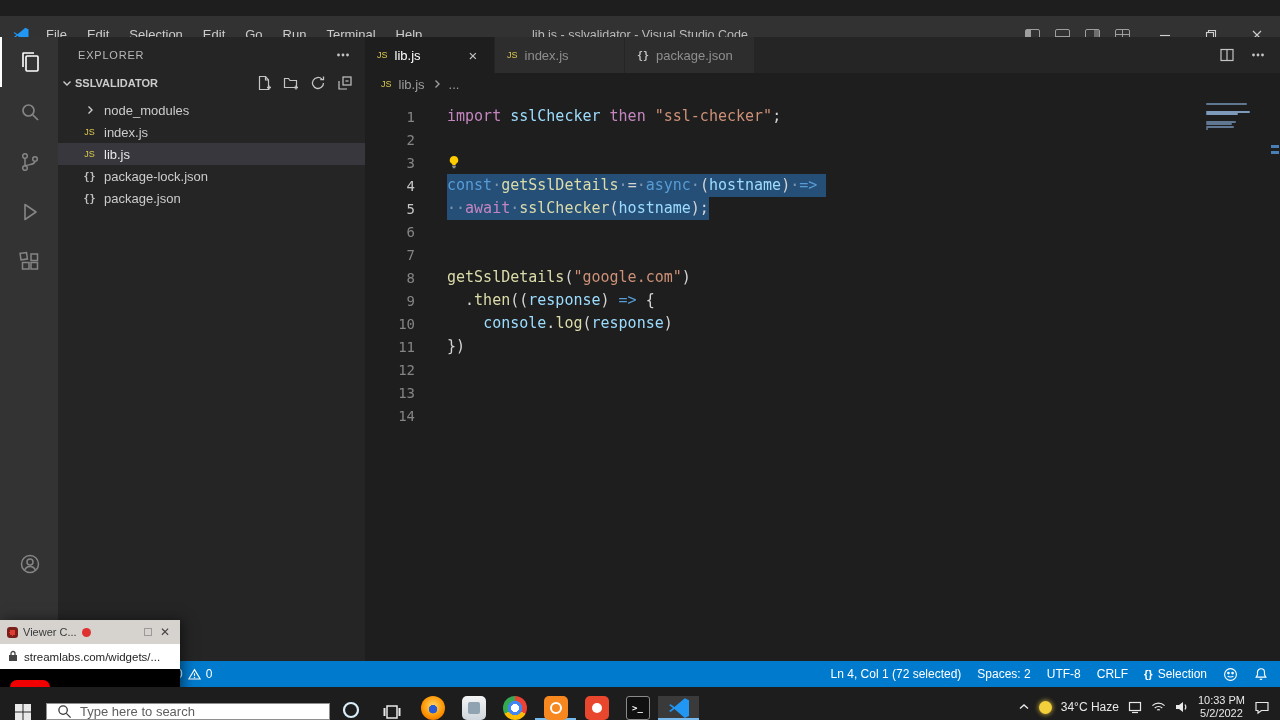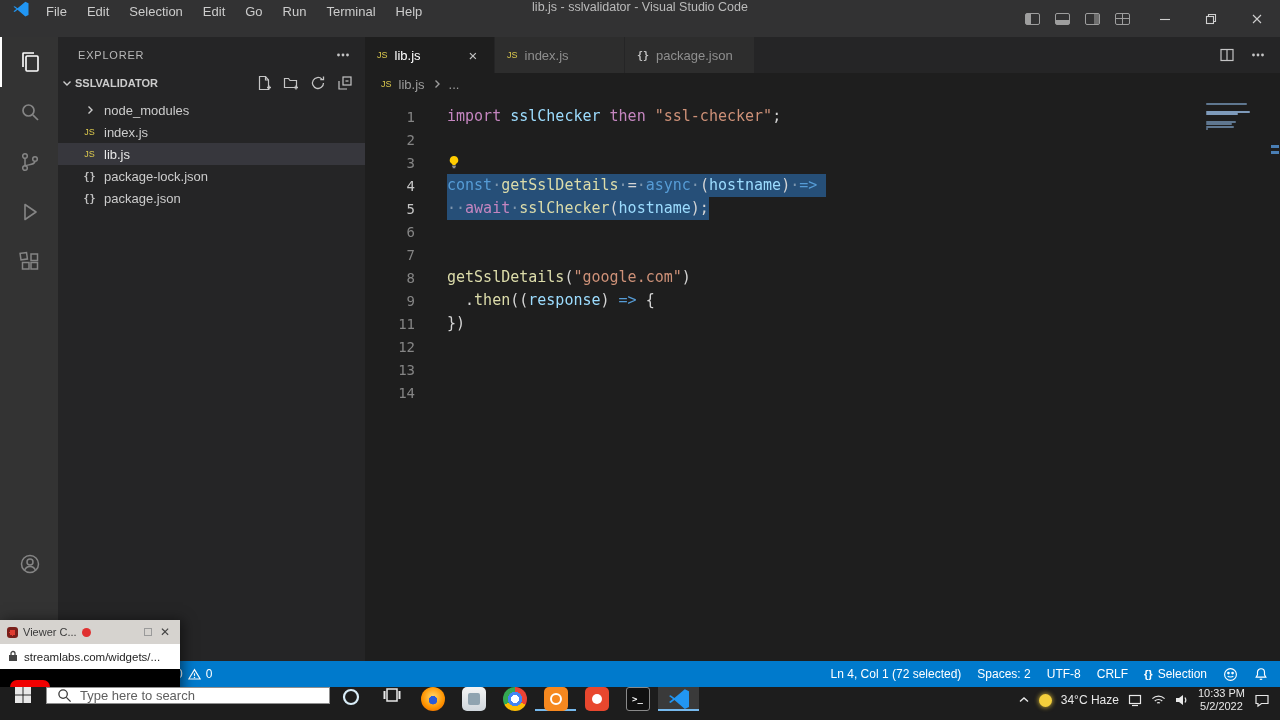--- a/index.html
+++ b/index.html
@@ -1,21 +1,21 @@
 <!DOCTYPE html>
 <html><head>
 <meta charset="utf-8">
 <style>
   *{box-sizing:border-box;margin:0;padding:0}
   html,body{width:1280px;height:720px;background:#000;overflow:hidden}
   body{font-family:"Liberation Sans",sans-serif;-webkit-font-smoothing:antialiased}
   #app{position:relative;width:1280px;height:720px;background:#1e1e1e;overflow:hidden}
 
   
-  .titlebar{position:absolute;left:0;top:0;right:0;height:37px;background:#323233;display:flex;align-items:flex-start;color:#cccccc}
+  .titlebar{position:absolute;left:0;top:16px;right:0;height:37px;background:#323233;display:flex;align-items:center;color:#cccccc}
   .tb-logo{margin-left:12px;display:flex}
   .menubar{display:flex;margin-left:6px}
   .menu-item{padding:4px 10px;font-size:13px;border-radius:4px;cursor:default}
   .wintitle{position:absolute;left:50%;transform:translateX(-50%);font-size:12.5px;color:#bbbbbb;white-space:nowrap}
   .layoutctrls{position:absolute;right:150px;top:0;height:37px;display:flex;align-items:center;gap:15px}
   .lo{width:15px;height:12px;border:1px solid #9e9e9e;border-radius:2px;position:relative;display:inline-block}
   .lo.left::before{content:"";position:absolute;left:0;top:0;bottom:0;width:5px;background:#9e9e9e}
   .lo.bottom::before{content:"";position:absolute;left:0;right:0;bottom:0;height:4px;background:#9e9e9e}
   .lo.right::before{content:"";position:absolute;right:0;top:0;bottom:0;width:5px;background:#6e6e6e}
   .lo.grid::before{content:"";position:absolute;inset:0;
@@ -88,21 +88,21 @@
   .vw-sq{margin-left:auto;width:8px;height:8px;border:1px solid #9a9a9a;flex:none;cursor:pointer}
   .vw-x{color:#444;font-size:12px;width:16px;text-align:center;cursor:pointer}
   .vw-addr{height:25px;background:#ffffff;display:flex;align-items:center;gap:6px;padding:0 8px;font-size:11.5px;color:#1f1f1f}
   .vw-url{white-space:nowrap;overflow:hidden}
   .vw-body{height:50px;background:#000000;display:flex;align-items:center;gap:11px;padding-left:10px}
   .yt{width:40px;height:28px;background:#f00000;border-radius:7px;position:relative}
   .yt::after{content:"";position:absolute;left:16px;top:8px;border-left:11px solid #fff;border-top:6px solid transparent;border-bottom:6px solid transparent}
   .yt-count{color:#ffffff;font-size:19px;font-weight:700}
 
   
-  .taskbar{position:absolute;left:0;right:0;top:687px;height:33px;background:#1d1d1d;display:flex;align-items:flex-start;z-index:60}
+  .taskbar{position:absolute;left:0;right:0;top:687px;height:33px;background:#1d1d1d;display:flex;align-items:flex-end;z-index:60}
   .start{width:46px;display:flex;align-items:center;justify-content:center;cursor:pointer}
   .tsearch{width:284px;background:#fff;border:1px solid #8f8f8f;display:flex;align-items:center}
   .ts-ic{margin-left:10px;display:flex}
   .tsearch input{border:0;outline:0;background:transparent;font-size:13px;color:#333;margin-left:8px;width:220px;font-family:"Liberation Sans",sans-serif}
   .tsearch input::placeholder{color:#5f5f5f}
   .tb-cell{width:41px;display:flex;align-items:center;justify-content:center;cursor:pointer}
   .tb-apps{display:flex}
   .tb-cell.running{box-shadow:inset 0 -2px 0 #76b9ed}
   .tb-cell.active{background:#3a3a3a;box-shadow:inset 0 -2px 0 #76b9ed}
   .tb-ic{width:24px;height:24px;display:block;position:relative}
@@ -381,20 +381,24 @@
         </div>
         <div class="cline">
           <div class="num">8</div>
           <div class="ctext"><span class="tk-fn">getSslDetails</span><span class="tk-pl">(</span><span class="tk-st">"google.com"</span><span class="tk-pl">)</span></div>
         </div>
         <div class="cline">
           <div class="num">9</div>
           <div class="ctext"><span class="tk-pl">  .</span><span class="tk-fn">then</span><span class="tk-pl">((</span><span class="tk-vr">response</span><span class="tk-pl">) </span><span class="tk-kw2">=&gt;</span><span class="tk-pl"> {</span></div>
         </div>
         <div class="cline">
+          <div class="num">10</div>
+          <div class="ctext"><span class="tk-pl">    </span><span class="tk-vr">console</span><span class="tk-pl">.</span><span class="tk-fn">log</span><span class="tk-pl">(</span><span class="tk-vr">response</span><span class="tk-pl">)</span></div>
+        </div>
+        <div class="cline">
           <div class="num">11</div>
           <div class="ctext"><span class="tk-pl">})</span></div>
         </div>
         <div class="cline">
           <div class="num">12</div>
           <div class="ctext"></div>
         </div>
         <div class="cline">
           <div class="num">13</div>
           <div class="ctext"></div>

